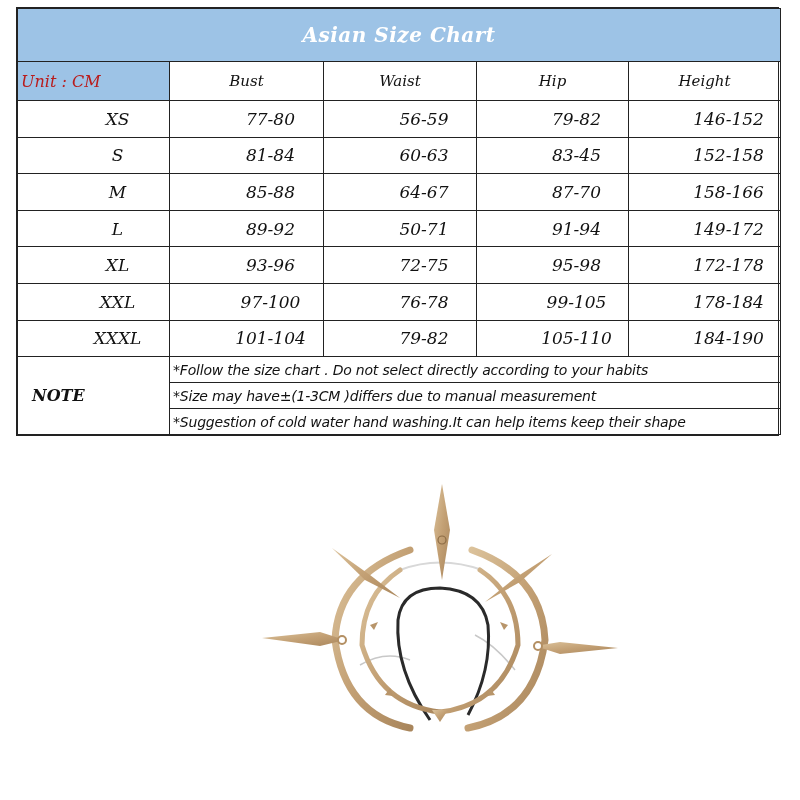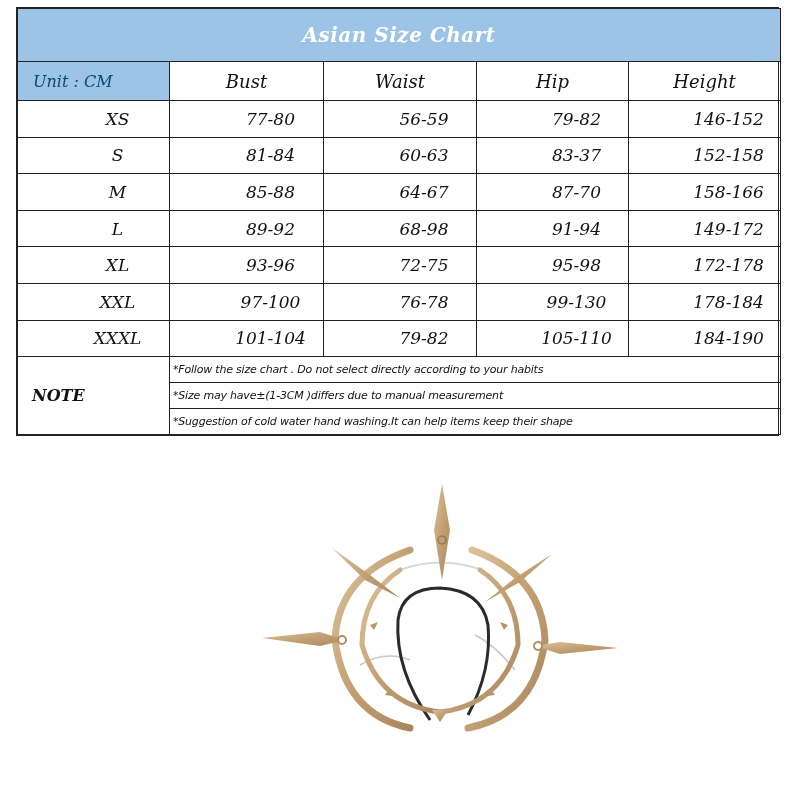--- a/index.html
+++ b/index.html
@@ -1,25 +1,25 @@
 <!DOCTYPE html>
 <html><head>
 <meta charset="utf-8">
 <style>
   html, body { margin:0; padding:0; background:#ffffff; }
   body { width:800px; height:800px; position:relative; overflow:hidden; font-family:"DejaVu Serif", serif; }
   .chart { position:absolute; left:16px; top:7px; width:763px; border:1.5px solid #222; box-sizing:border-box; }
   table { border-collapse:collapse; width:100%; table-layout:fixed; }
   td { border:1.5px solid #222; text-align:center; font-style:italic; color:#111; padding:0; box-sizing:border-box;margin-top:8px; }
   .title-cell { background:#9dc3e6; color:#fff; font-size:20px; font-weight:bold; height:53px; letter-spacing:0.5px; }
-  .unit-cell { background:#9dc3e6; color:#0c4a6e; text-align:left; padding-left:15px; font-size:16px; height:39px; }
-  .head-cell { font-size:18px; height:39px; }
+  .unit-cell { background:#9dc3e6; color:#b91c1c; text-align:left; padding-left:3px; font-size:16px; height:39px; }
+  .head-cell { font-size:15px; height:39px; }
   .data-cell { font-size:17px; height:36.6px;padding-left:48px; }
   .note-label { font-weight:bold; text-align:left; padding-left:14px; font-size:16px; }
-  .note-text { font-family:"DejaVu Sans", sans-serif; text-align:left; padding-left:3px; font-size:11px; height:26px; white-space:nowrap; overflow:hidden; letter-spacing:-0.2px; }
+  .note-text { font-family:"DejaVu Sans", sans-serif; text-align:left; padding-left:3px; font-size:14px; height:26px; white-space:nowrap; overflow:hidden; letter-spacing:-0.2px; }
   .product { position:absolute; left:250px; top:470px; width:380px; height:330px; }
 </style>
 </head>
 <body>
 
 <div class="chart">
   <table>
     <colgroup>
       <col style="width:152px">
         <col style="width:154px">
@@ -42,49 +42,49 @@
       <td class="data-cell">XS</td>
       <td class="data-cell">77-80</td>
       <td class="data-cell">56-59</td>
       <td class="data-cell">79-82</td>
       <td class="data-cell">146-152</td>
     </tr>
     <tr>
       <td class="data-cell">S</td>
       <td class="data-cell">81-84</td>
       <td class="data-cell">60-63</td>
-      <td class="data-cell">83-37</td>
+      <td class="data-cell">83-45</td>
       <td class="data-cell">152-158</td>
     </tr>
     <tr>
       <td class="data-cell">M</td>
       <td class="data-cell">85-88</td>
       <td class="data-cell">64-67</td>
       <td class="data-cell">87-70</td>
       <td class="data-cell">158-166</td>
     </tr>
     <tr>
       <td class="data-cell">L</td>
       <td class="data-cell">89-92</td>
-      <td class="data-cell">68-98</td>
+      <td class="data-cell">50-71</td>
       <td class="data-cell">91-94</td>
       <td class="data-cell">149-172</td>
     </tr>
     <tr>
       <td class="data-cell">XL</td>
       <td class="data-cell">93-96</td>
       <td class="data-cell">72-75</td>
       <td class="data-cell">95-98</td>
       <td class="data-cell">172-178</td>
     </tr>
     <tr>
       <td class="data-cell">XXL</td>
       <td class="data-cell">97-100</td>
       <td class="data-cell">76-78</td>
-      <td class="data-cell">99-130</td>
+      <td class="data-cell">99-105</td>
       <td class="data-cell">178-184</td>
     </tr>
     <tr>
       <td class="data-cell">XXXL</td>
       <td class="data-cell">101-104</td>
       <td class="data-cell">79-82</td>
       <td class="data-cell">105-110</td>
       <td class="data-cell">184-190</td>
     </tr>
     <tr>

